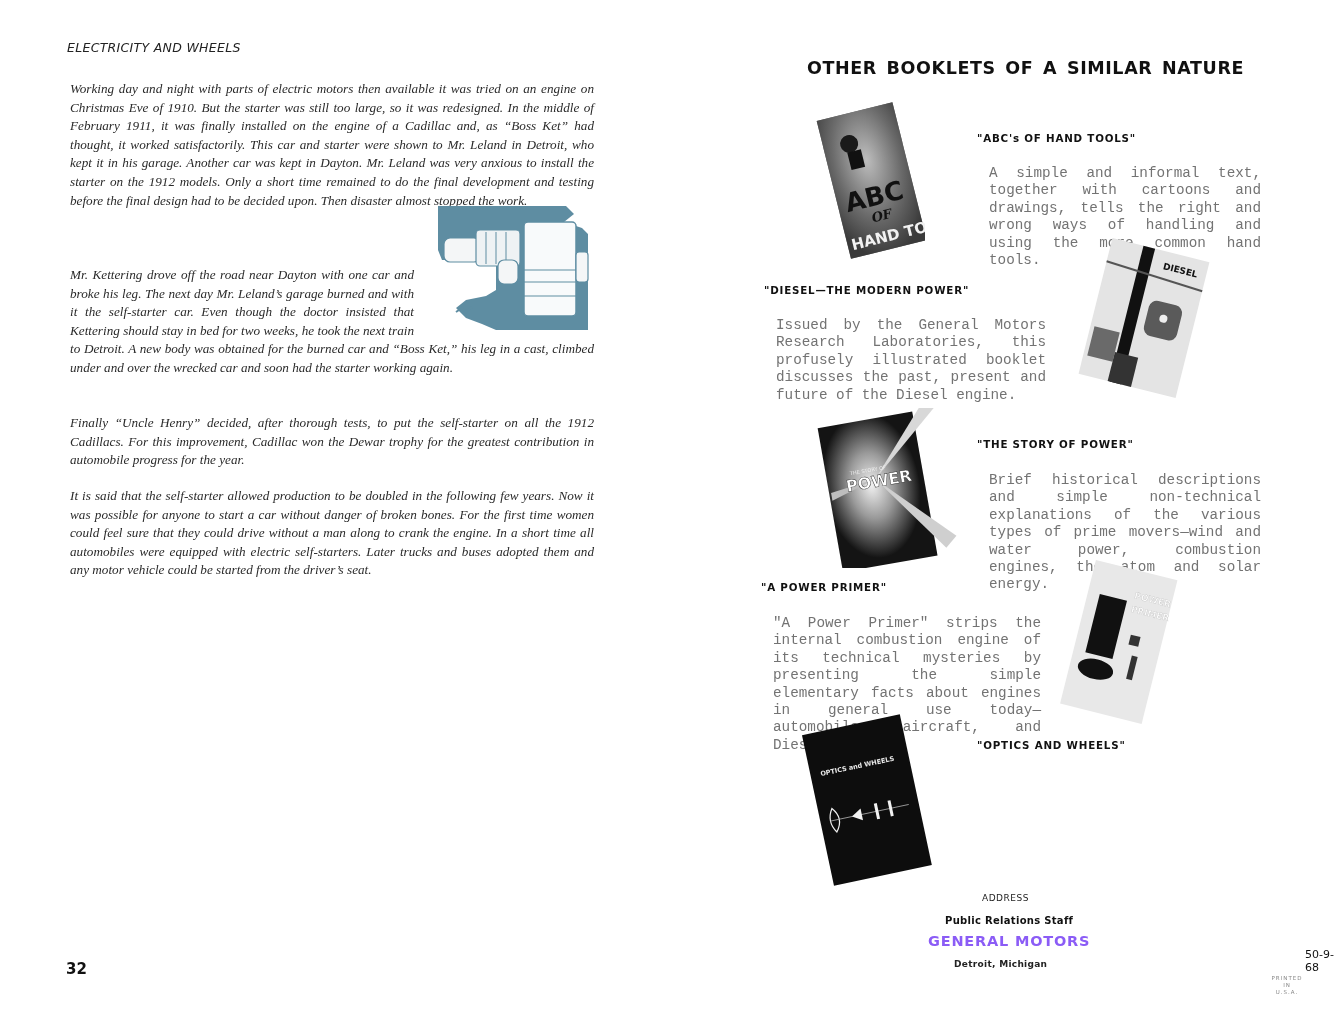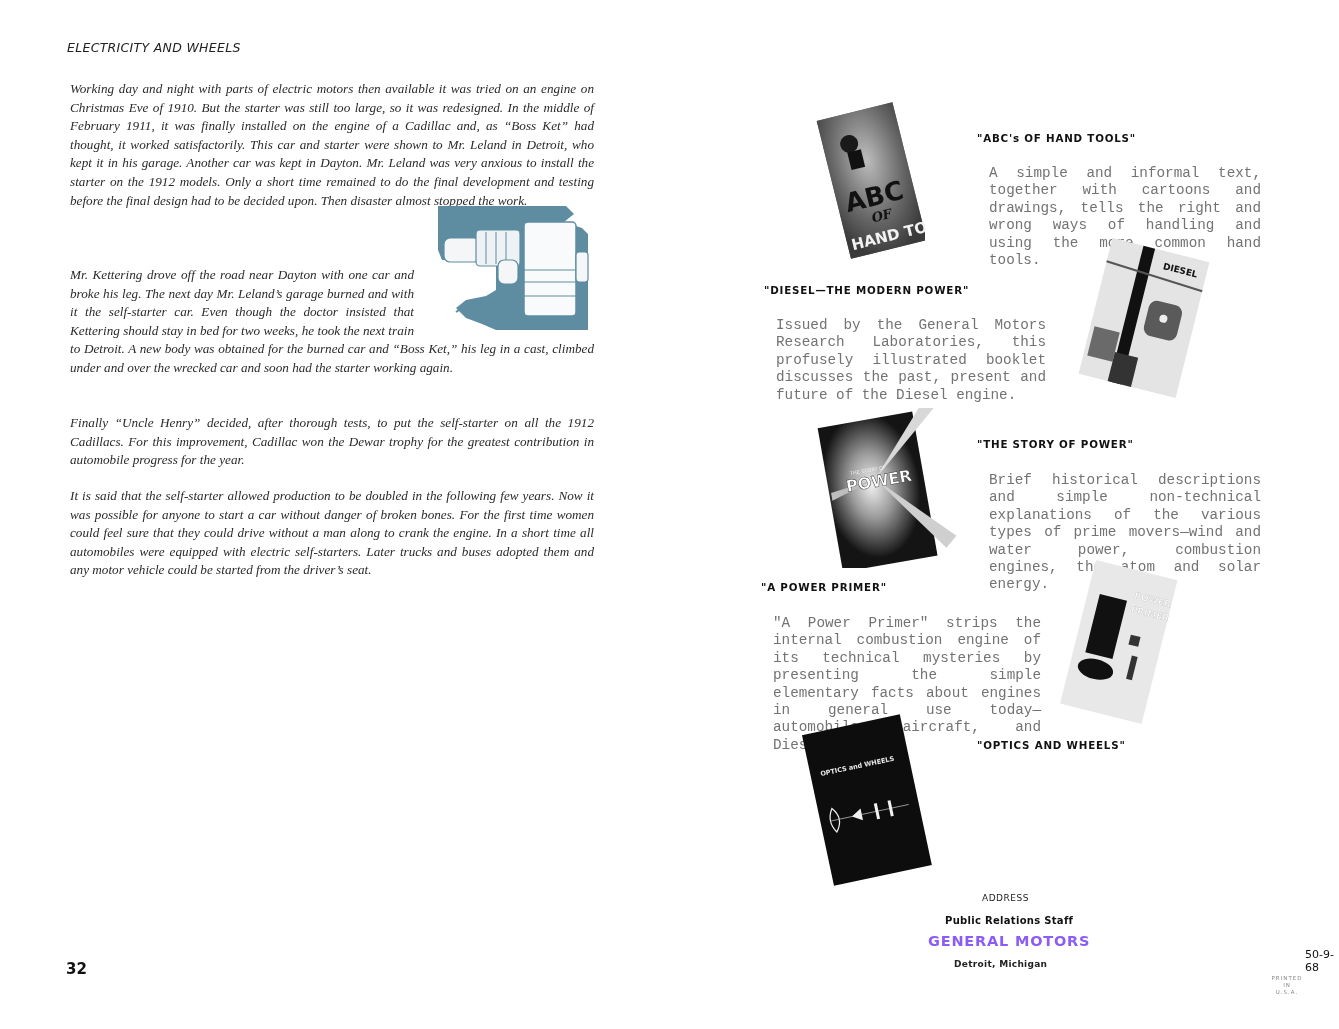--- a/index.html
+++ b/index.html
@@ -107,20 +107,21 @@
     <line x1="88" y1="82" x2="140" y2="82" stroke="#5e8da2" stroke-width="1.2"></line>
     <line x1="88" y1="96" x2="140" y2="96" stroke="#5e8da2" stroke-width="1.2"></line>
     <rect x="140" y="52" width="12" height="30" rx="3" fill="#f4f6f7" stroke="#5e8da2" stroke-width="1.2"></rect>
     <path d="M20 112 l6 -4 l4 4 l6 -5" stroke="#5e8da2" stroke-width="2" fill="none"></path>
   </svg>
 
   <div class="page-number">32</div>
 </div>
 
 <div class="page page-right">
+  <div class="heading">OTHER BOOKLETS OF A SIMILAR NATURE</div>
 
   <svg class="cover" style="left:146px;top:98px;" width="110" height="168" viewBox="0 0 110 168">
     <g transform="rotate(-14 55 84)">
       <rect x="18" y="12" width="78" height="142" fill="#6f6f6f"></rect>
       <rect x="18" y="12" width="78" height="142" fill="url(#smoke)"></rect>
       <defs>
         <radialGradient id="smoke" cx="50%" cy="35%" r="70%">
           <stop offset="0%" stop-color="#bdbdbd"></stop>
           <stop offset="60%" stop-color="#6a6a6a"></stop>
           <stop offset="100%" stop-color="#3a3a3a"></stop>

